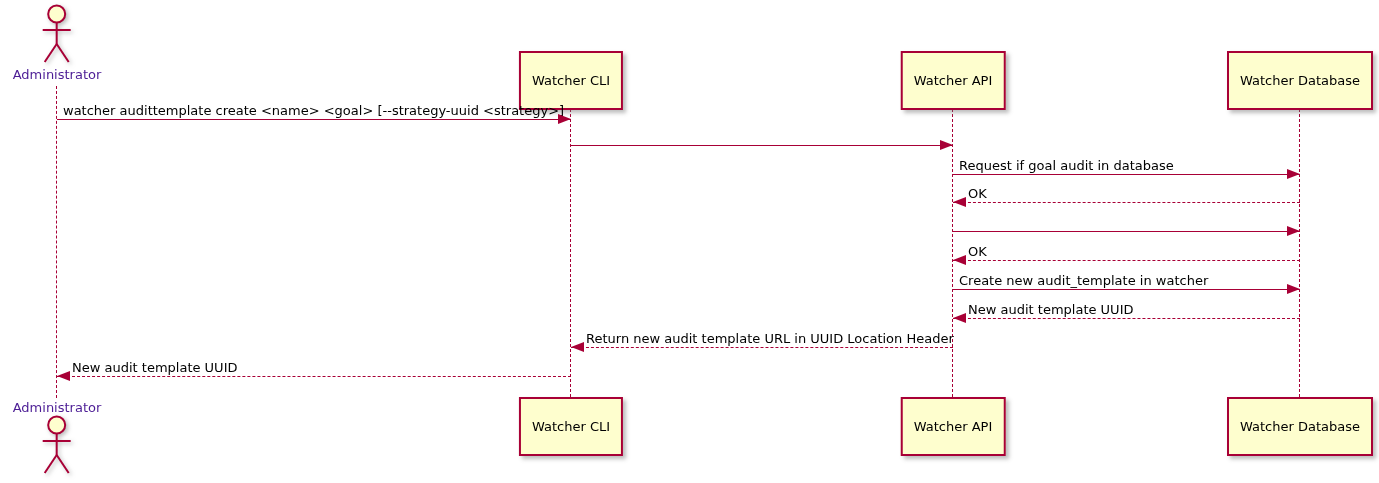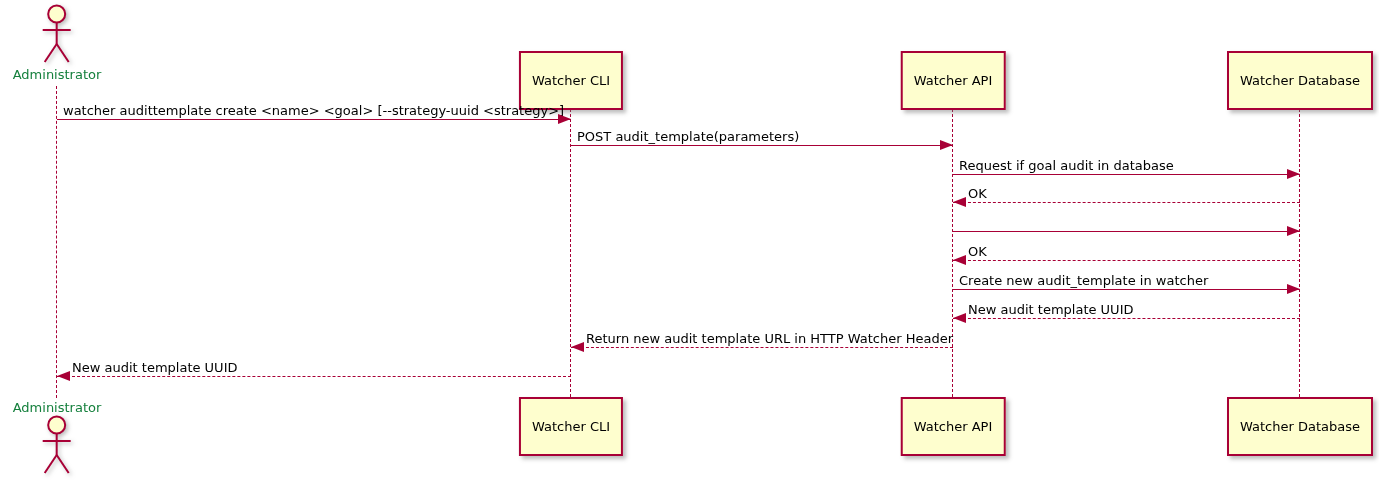--- a/index.html
+++ b/index.html
@@ -34,21 +34,21 @@
   .actor-wrap {
     position: absolute;
     transform: translateX(-50%);
     display: flex;
     flex-direction: column;
     align-items: center;
   }
   .actor-wrap svg { filter: drop-shadow(2px 2px 2px rgba(120,120,120,0.5)); }
   .actor-label {
     font-size: 13px;
-    color: #15803d;
+    color: #4c1d95;
     white-space: nowrap;
     margin-top: 1px;
   }
   
   .message { position: absolute; height: 24px; }
   .msg-label {
     position: absolute;
     bottom: 6px;
     font-size: 13px;
     color: #000000;
@@ -96,21 +96,20 @@
   <div class="participant" style="left:953px;  top:51px;">Watcher API</div>
   <div class="participant" style="left:1300px; top:51px;">Watcher Database</div>
 
   <div id="messages">
       <div class="message" style="left: 57px; top: 100px; width: 514px;">
         <span class="msg-label" style="left: 6px;">watcher audittemplate create &lt;name&gt; &lt;goal&gt; [--strategy-uuid &lt;strategy&gt;]</span>
         <div class="msg-line"></div>
         <div class="arrowhead right"></div>
       </div>
       <div class="message" style="left: 571px; top: 126px; width: 382px;">
-        <span class="msg-label" style="left: 6px;">POST audit_template(parameters)</span>
         <div class="msg-line"></div>
         <div class="arrowhead right"></div>
       </div>
       <div class="message" style="left: 953px; top: 155px; width: 347px;">
         <span class="msg-label" style="left: 6px;">Request if goal audit in database</span>
         <div class="msg-line"></div>
         <div class="arrowhead right"></div>
       </div>
       <div class="message" style="left: 953px; top: 183px; width: 347px;">
         <span class="msg-label" style="left: 15px;">OK</span>
@@ -130,21 +129,21 @@
         <span class="msg-label" style="left: 6px;">Create new audit_template in watcher</span>
         <div class="msg-line"></div>
         <div class="arrowhead right"></div>
       </div>
       <div class="message" style="left: 953px; top: 299px; width: 347px;">
         <span class="msg-label" style="left: 15px;">New audit template UUID</span>
         <div class="msg-line dashed"></div>
         <div class="arrowhead left"></div>
       </div>
       <div class="message" style="left: 571px; top: 328px; width: 382px;">
-        <span class="msg-label" style="left: 15px;">Return new audit template URL in HTTP Watcher Header</span>
+        <span class="msg-label" style="left: 15px;">Return new audit template URL in UUID Location Header</span>
         <div class="msg-line dashed"></div>
         <div class="arrowhead left"></div>
       </div>
       <div class="message" style="left: 57px; top: 357px; width: 514px;">
         <span class="msg-label" style="left: 15px;">New audit template UUID</span>
         <div class="msg-line dashed"></div>
         <div class="arrowhead left"></div>
       </div>
     </div>
 

